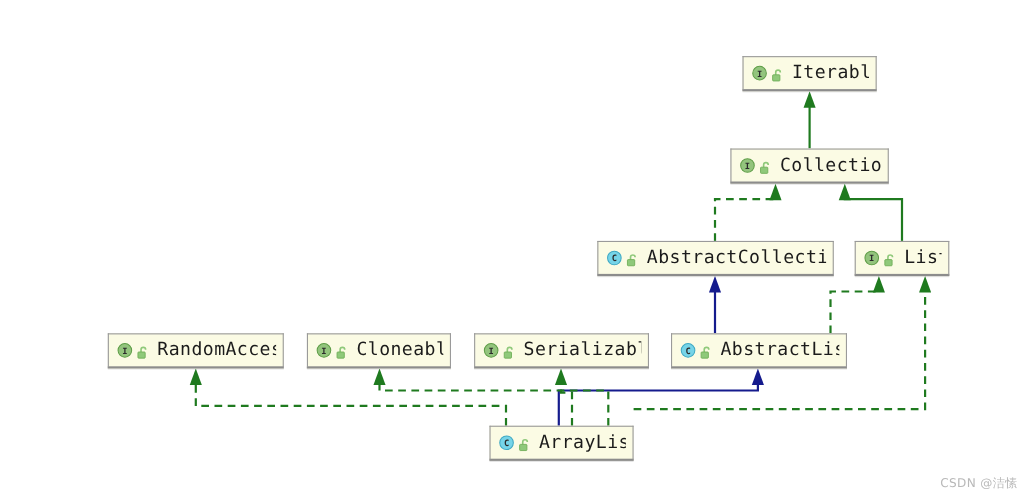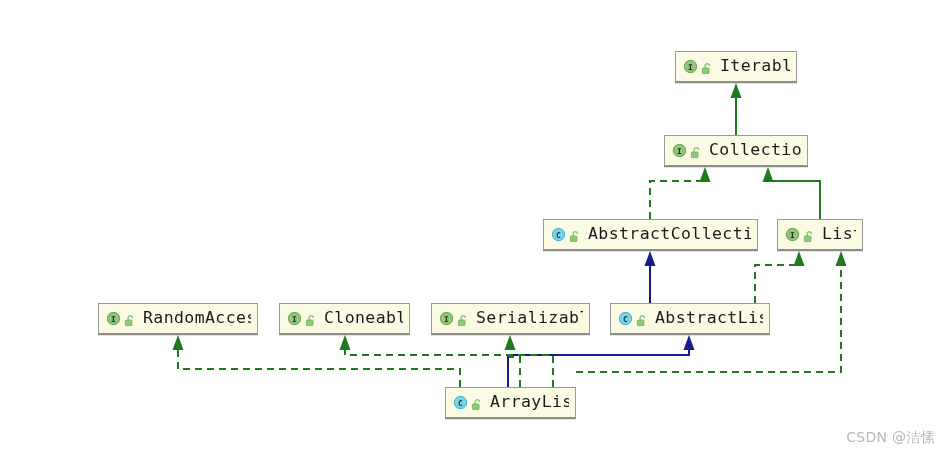--- a/index.html
+++ b/index.html
@@ -60,24 +60,24 @@
     font-size: 16.5px;
     letter-spacing: 0.4px;
     color: #1b1b1b;
     line-height: 1;
     overflow: hidden;
     text-overflow: clip;
     white-space: nowrap;
   }
   #watermark {
     position: absolute;
-    right: 6px;
+    right: 16px;
     bottom: 8px;
     font-family: "DejaVu Sans", "Liberation Sans", sans-serif;
-    font-size: 14px;
+    font-size: 11px;
     color: #b9b9b9;
     letter-spacing: 0.3px;
     white-space: nowrap;
   }
 </style>
 </head>
 <body>
 
 <div id="diagram-root">
 

